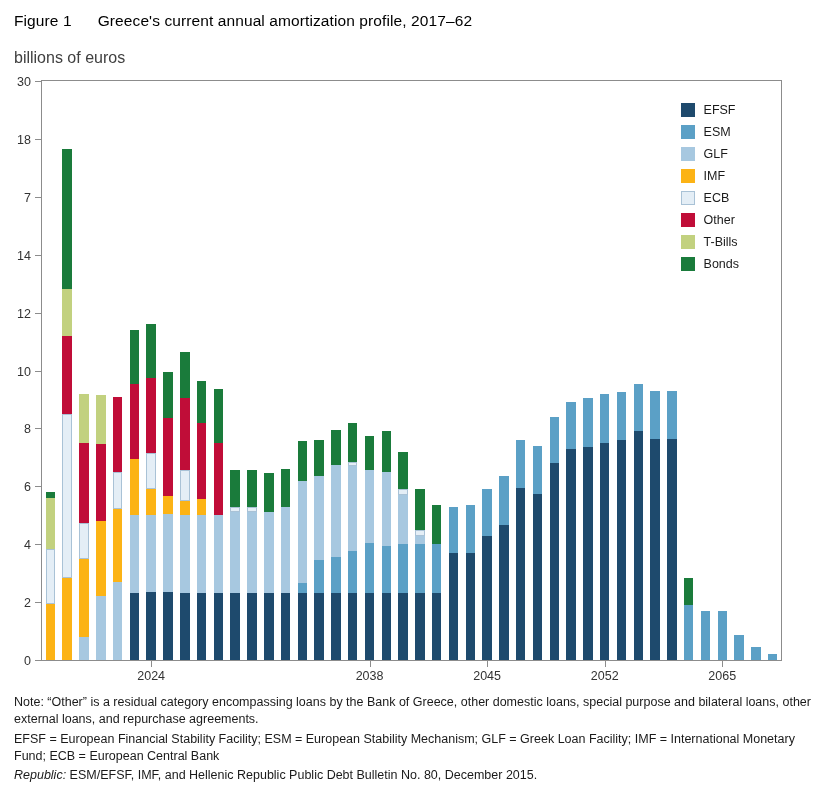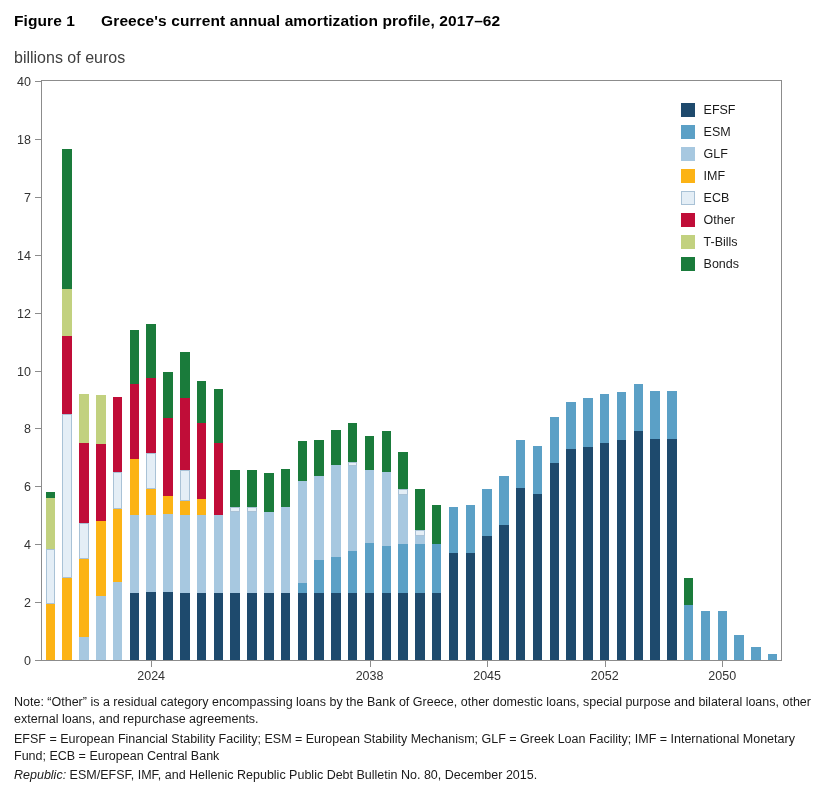--- a/index.html
+++ b/index.html
@@ -3,21 +3,21 @@
 <meta charset="utf-8">
 <style>
   html,body{margin:0;padding:0;background:#ffffff;}
   body{
     width:829px;height:811px;position:relative;overflow:hidden;
     font-family:"Liberation Sans","DejaVu Sans",sans-serif;
     -webkit-font-smoothing:antialiased;
   }
   .title-row{
     position:absolute;left:14px;top:12px;width:800px;
-    font-size:15.5px;font-weight:bold;color:#000;
+    font-size:15.5px;font-weight:normal;color:#000;
     letter-spacing:0.1px;
   }
   .title-row .fig-label{margin-right:26px;}
   .axis-unit{
     position:absolute;left:14px;top:49px;
     font-size:16px;color:#404040;
   }
   
   .plot{
     position:absolute;left:41px;top:80px;width:739px;height:579px;
@@ -376,21 +376,21 @@
       <div class="bar-slot">
         <div class="bar">
           <div class="seg seg-ESM" style="height: 49.21px; background: rgb(91, 160, 198);"></div>
         </div>
       </div>
       <div class="bar-slot">
         <div class="bar">
           <div class="seg seg-ESM" style="height: 49.21px; background: rgb(91, 160, 198);"></div>
         </div>
         <div class="xtick"></div>
-        <div class="xlab">2050</div>
+        <div class="xlab">2065</div>
       </div>
       <div class="bar-slot">
         <div class="bar">
           <div class="seg seg-ESM" style="height: 24.61px; background: rgb(91, 160, 198);"></div>
         </div>
       </div>
       <div class="bar-slot">
         <div class="bar">
           <div class="seg seg-ESM" style="height: 13.03px; background: rgb(91, 160, 198);"></div>
         </div>
@@ -416,21 +416,21 @@
       <div class="ylab" style="bottom: 288.5px; transform: translateY(50%);">10</div>
       <div class="ytick" style="bottom: 346.4px;"></div>
       <div class="ylab" style="bottom: 346.4px; transform: translateY(50%);">12</div>
       <div class="ytick" style="bottom: 404.3px;"></div>
       <div class="ylab" style="bottom: 404.3px; transform: translateY(50%);">14</div>
       <div class="ytick" style="bottom: 462.2px;"></div>
       <div class="ylab" style="bottom: 462.2px; transform: translateY(50%);">7</div>
       <div class="ytick" style="bottom: 520.1px;"></div>
       <div class="ylab" style="bottom: 520.1px; transform: translateY(50%);">18</div>
       <div class="ytick" style="bottom: 578px;"></div>
-      <div class="ylab" style="bottom: 578px; transform: translateY(50%);">40</div>
+      <div class="ylab" style="bottom: 578px; transform: translateY(50%);">30</div>
     </div>
   <div class="legend" id="legend">
       <div class="legend-row">
         <div class="legend-swatch" style="background: rgb(30, 74, 109);"></div>
         <div class="legend-label">EFSF</div>
       </div>
       <div class="legend-row">
         <div class="legend-swatch" style="background: rgb(91, 160, 198);"></div>
         <div class="legend-label">ESM</div>
       </div>

